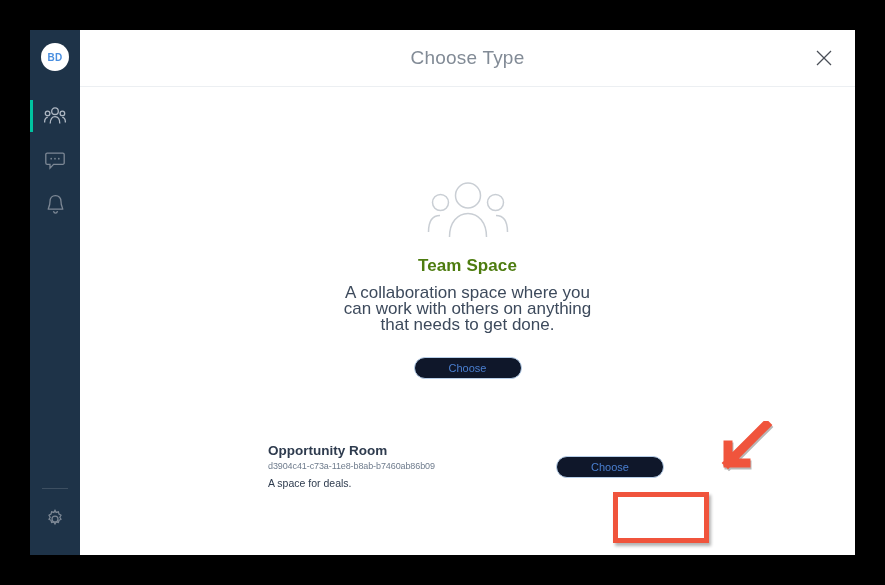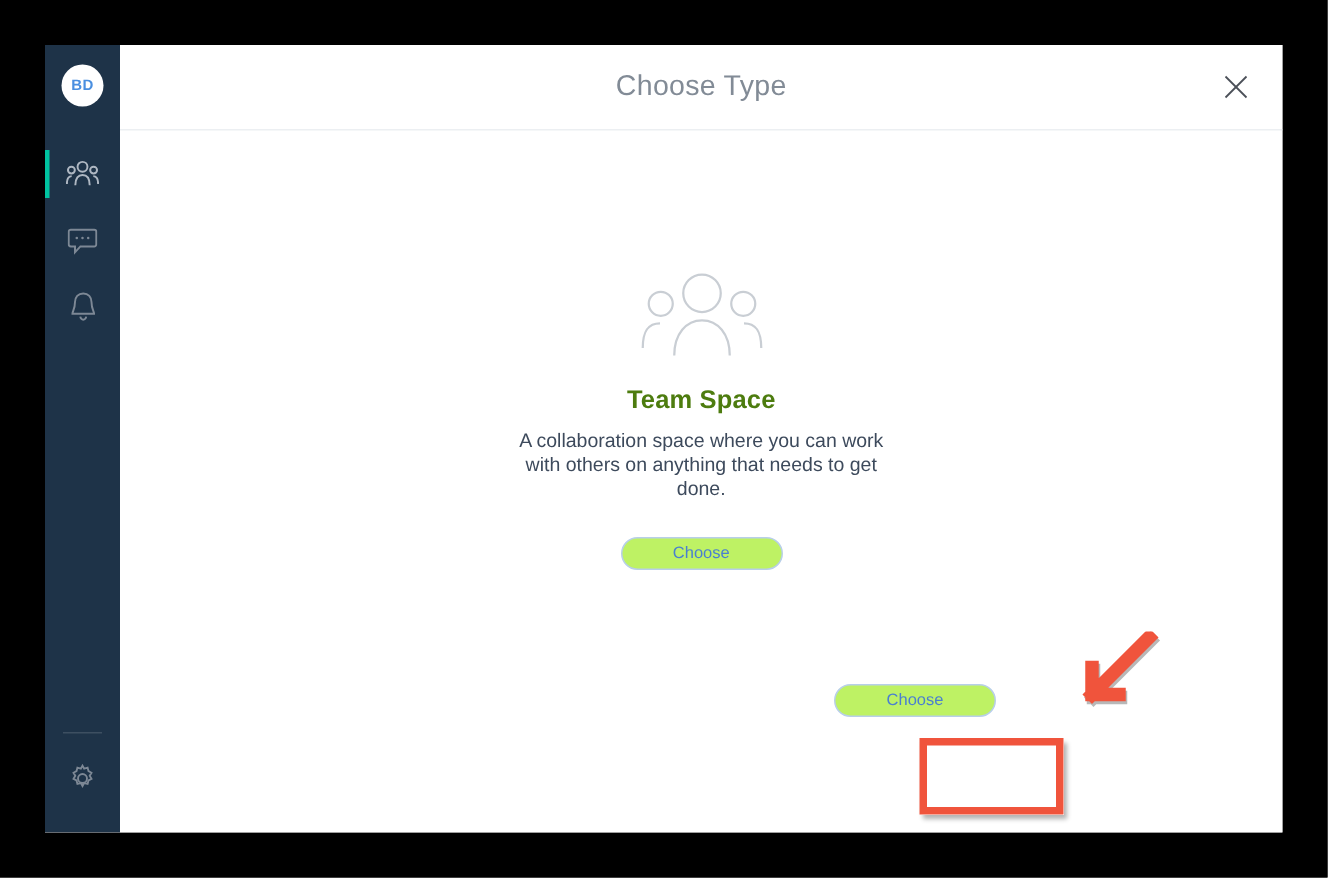--- a/index.html
+++ b/index.html
@@ -114,32 +114,32 @@
   #team-icon { color: #c9ced4; }
   #hero-title {
     margin-top: 14px;
     font-size: 17px;
     font-weight: bold;
     color: #4d7c0f;
     letter-spacing: .1px;
   }
   #hero-desc {
     margin-top: 9px;
-    font-size: 13px;
+    font-size: 17px;
     line-height: 16px;
     color: #3d4a5c;
     text-align: center;
     max-width: 260px;
   }
   .choose-btn {
     margin-top: 24px;
     width: 108px; height: 22px;
     border: 1px solid #b8cfe9;
     border-radius: 11px;
-    background: #bef264;
+    background: #0f172a;
     color: #4a7fd0;
     font-size: 11px;
     font-family: "Liberation Sans", sans-serif;
     display: flex; align-items: center; justify-content: center;
     cursor: pointer;
   }
 
   
   #room-row {
     position: absolute;
@@ -276,20 +276,25 @@
           </svg>
         </div>
 
         <div id="hero-title">Team Space</div>
         <div id="hero-desc">A collaboration space where you can work with others on anything that needs to get done.</div>
 
         <button class="choose-btn">Choose</button>
       </div>
 
       <div id="room-row">
+        <div id="room-info">
+          <div id="room-name">Opportunity Room</div>
+          <div id="room-id">d3904c41-c73a-11e8-b8ab-b7460ab86b09</div>
+          <div id="room-desc">A space for deals.</div>
+        </div>
         <div id="room-action">
           <button class="choose-btn">Choose</button>
         </div>
       </div>
 
       <div id="annotation-box"></div>
 
       <div id="annotation-arrow">
         <svg width="70" height="70" viewBox="0 0 70 70">
           <g transform="translate(1,2)">

